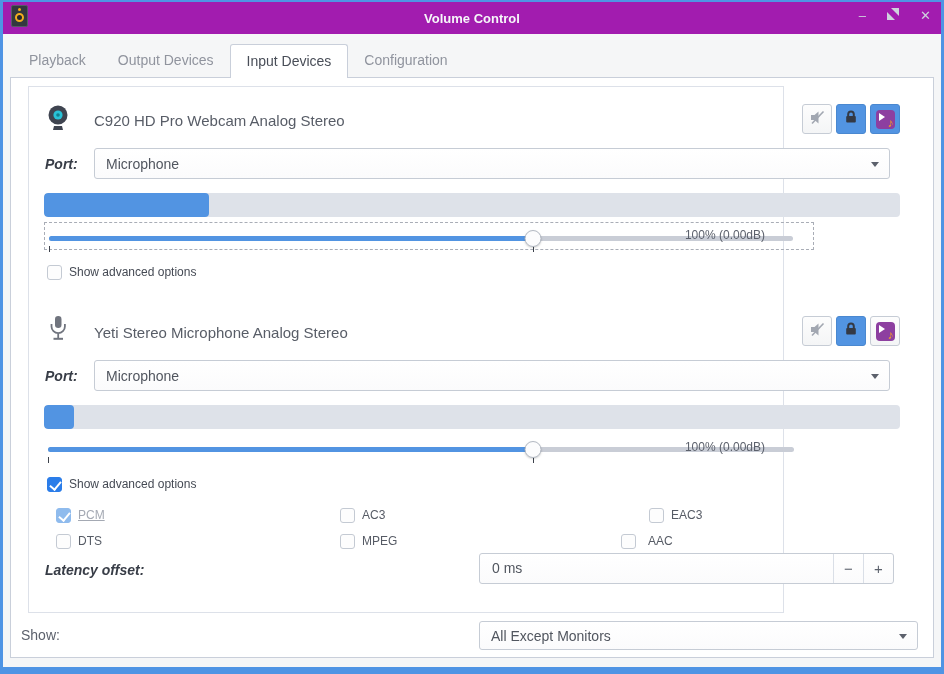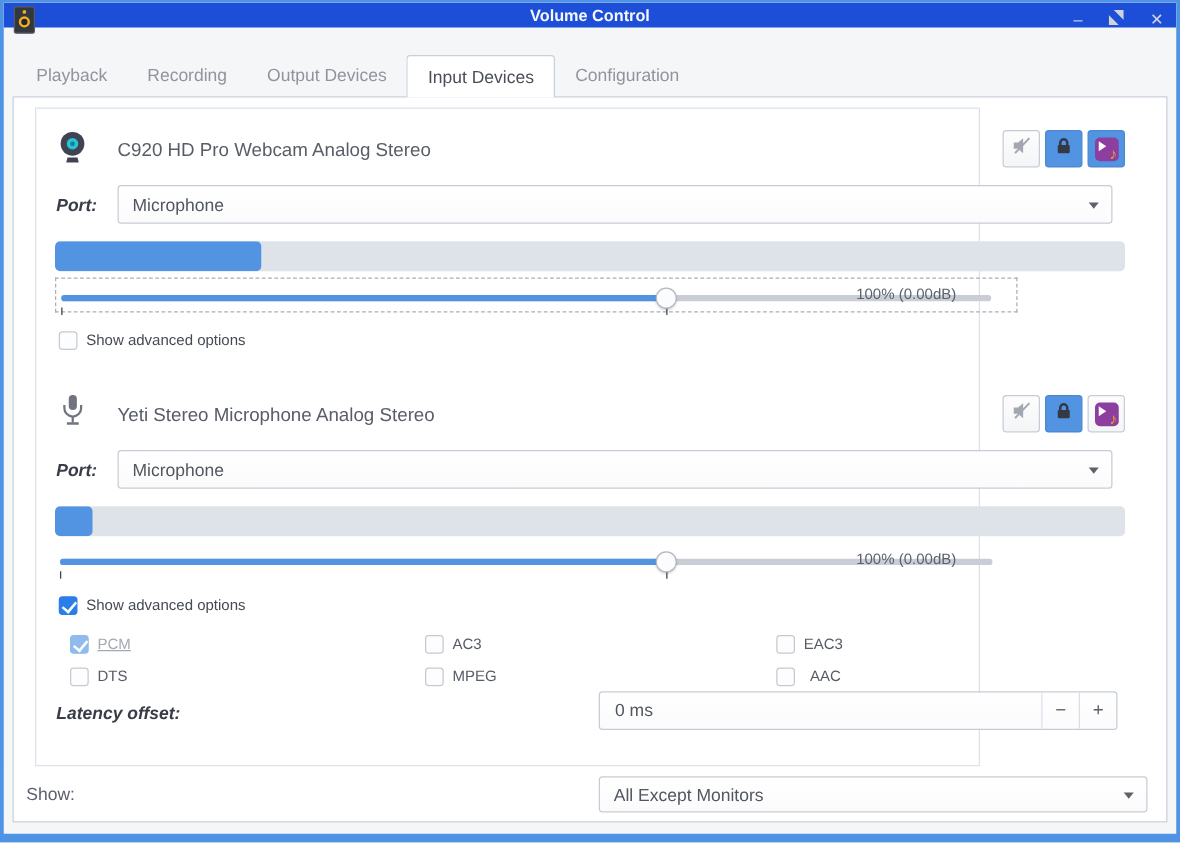--- a/index.html
+++ b/index.html
@@ -5,21 +5,21 @@
   * { margin:0; padding:0; box-sizing:border-box; }
   html,body { background:#d8dade; }
   body { font-family:"Liberation Sans", sans-serif; }
   .window{
     position:relative; width:944px; height:674px;
     border:solid #4f94e4; border-width:2px 3px 7px 3px;
     background:#f5f6f7; overflow:hidden;
   }
   .abs{position:absolute;font-style:italic;}
   
-  .titlebar{position:absolute; left:0; top:0; right:0; height:20px; background:#1d4ed8; display:flex; align-items:center;}
+  .titlebar{position:absolute; left:0; top:0; right:0; height:32px; background:#a21caf; display:flex; align-items:center;}
   .app-icon{position:absolute; left:8px; top:3px; width:17px; height:22px; background:#33383f; border:1px solid #555b66; border-radius:2px;}
   .app-icon .cone{position:absolute; left:3px; top:7px; width:9px; height:9px; border:2px solid #f3ae1e; border-radius:50%; background:#23262c;}
   .app-icon .tweeter{position:absolute; left:6px; top:2px; width:3px; height:3px; background:#f3ae1e; border-radius:50%;}
   .title{flex:1; text-align:center; color:#f6f7f9; font-size:13px; font-weight:bold;}
   .win-controls{position:absolute; right:10px; top:0; height:28px; display:flex; align-items:center; gap:21px; color:#ced3dd;}
   .win-controls .glyph{font-size:13px; line-height:28px; cursor:default;}
   
   .tabs{position:absolute; left:10px; top:42px; height:34px; display:flex; z-index:3;}
   .tab{height:33px; line-height:33px; padding:0 16px; font-size:14px; color:#90949e; cursor:default;}
   .tab.active{background:#ffffff; border:1px solid #c9cfda; border-bottom:none; border-radius:3px 3px 0 0; color:#494e58; height:34px;}
@@ -76,21 +76,20 @@
             <polygon points="4,0 12,0 12,8" fill="#ced3dd"></polygon>
             <polygon points="0,4 0,12 8,12" fill="#ced3dd"></polygon>
           </svg>
       </span>
       <span class="glyph">✕</span>
     </div>
   </div>
 
   <div class="tabs">
     <div class="tab">Playback</div>
-    <div class="tab">Recording</div>
     <div class="tab">Output Devices</div>
     <div class="tab active">Input Devices</div>
     <div class="tab">Configuration</div>
   </div>
 
   <div class="page">
     <div class="frame">
 
       <div class="abs" style="left:17px; top:16px; width:24px; height:30px;">
         <svg width="24" height="30" viewBox="0 0 24 30">
@@ -209,21 +208,21 @@
       </div>
 
       <div class="cb-row" style="left:27px; top:420px;">
         <span class="cb checked disabled"></span>
         <span class="cb-label dim">PCM</span>
       </div>
       <div class="cb-row" style="left:311px; top:420px;">
         <span class="cb"></span>
         <span class="cb-label">AC3</span>
       </div>
-      <div class="cb-row" style="left:592px; top:420px;">
+      <div class="cb-row" style="left:620px; top:420px;">
         <span class="cb"></span>
         <span class="cb-label">EAC3</span>
       </div>
       <div class="cb-row" style="left:27px; top:446px;">
         <span class="cb"></span>
         <span class="cb-label">DTS</span>
       </div>
       <div class="cb-row" style="left:311px; top:446px;">
         <span class="cb"></span>
         <span class="cb-label">MPEG</span>

